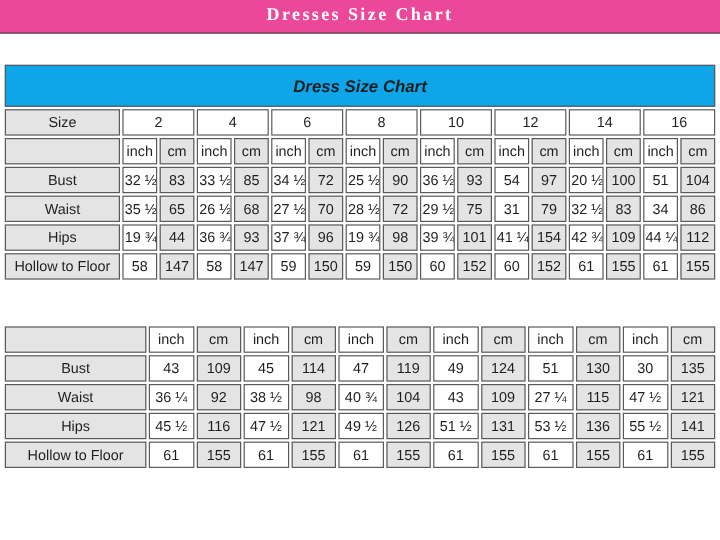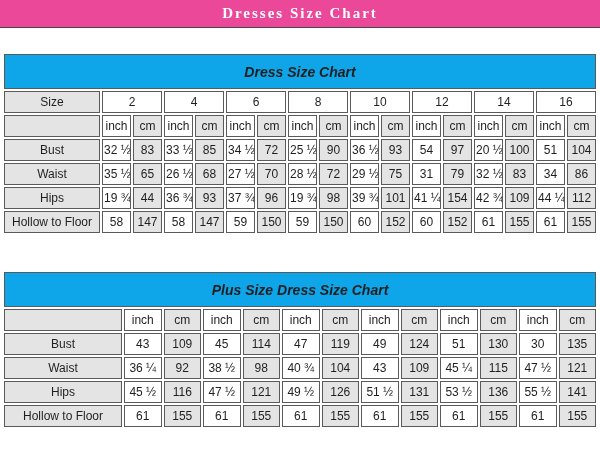--- a/index.html
+++ b/index.html
@@ -215,23 +215,20 @@
         <col>
         <col>
         <col>
         <col>
         <col>
         <col>
         <col>
       </colgroup>
       <tbody>
         <tr>
-          <td class="title-cell" colspan="13">Plus Size Dress Size Chart</td>
-        </tr>
-        <tr>
           <td class="shaded"></td>
           <td>inch</td>
           <td class="shaded">cm</td>
           <td>inch</td>
           <td class="shaded">cm</td>
           <td>inch</td>
           <td class="shaded">cm</td>
           <td>inch</td>
           <td class="shaded">cm</td>
           <td>inch</td>
@@ -257,21 +254,21 @@
         <tr>
           <td class="shaded">Waist</td>
           <td>36 ¼</td>
           <td class="shaded">92</td>
           <td>38 ½</td>
           <td class="shaded">98</td>
           <td>40 ¾</td>
           <td class="shaded">104</td>
           <td>43</td>
           <td class="shaded">109</td>
-          <td>45 ¼</td>
+          <td>27 ¼</td>
           <td class="shaded">115</td>
           <td>47 ½</td>
           <td class="shaded">121</td>
         </tr>
         <tr>
           <td class="shaded">Hips</td>
           <td>45 ½</td>
           <td class="shaded">116</td>
           <td>47 ½</td>
           <td class="shaded">121</td>

